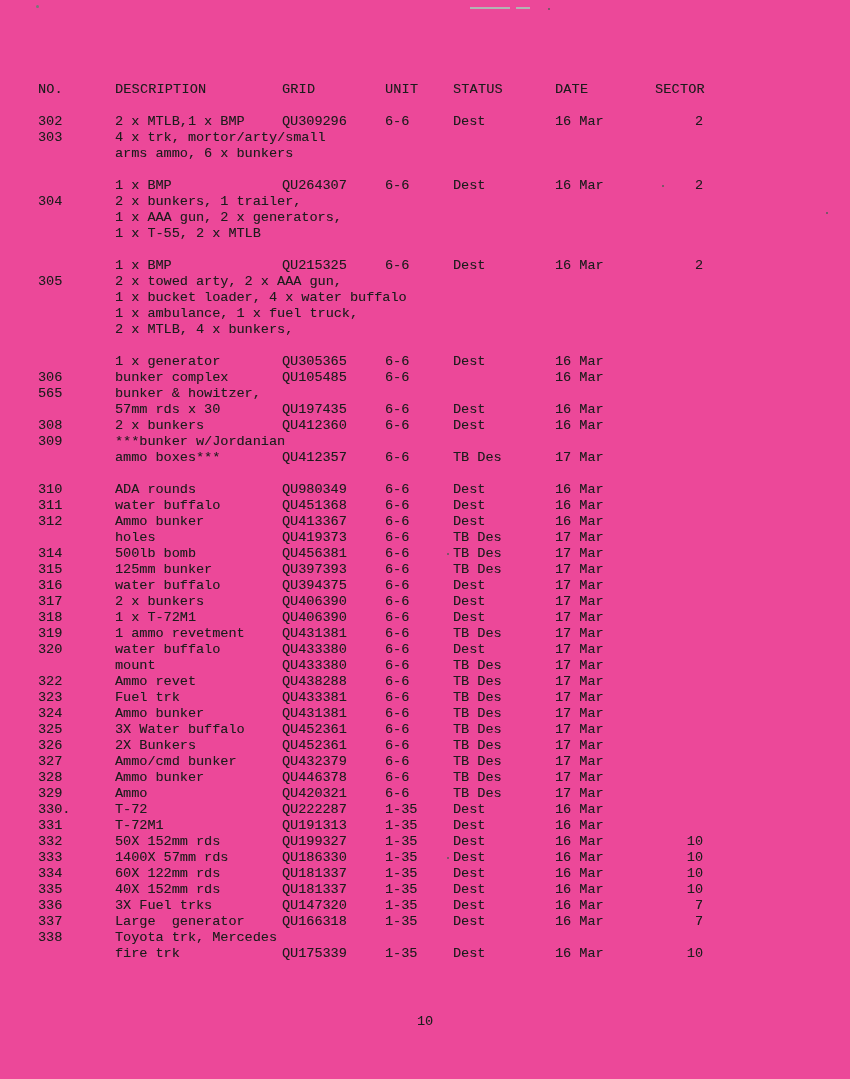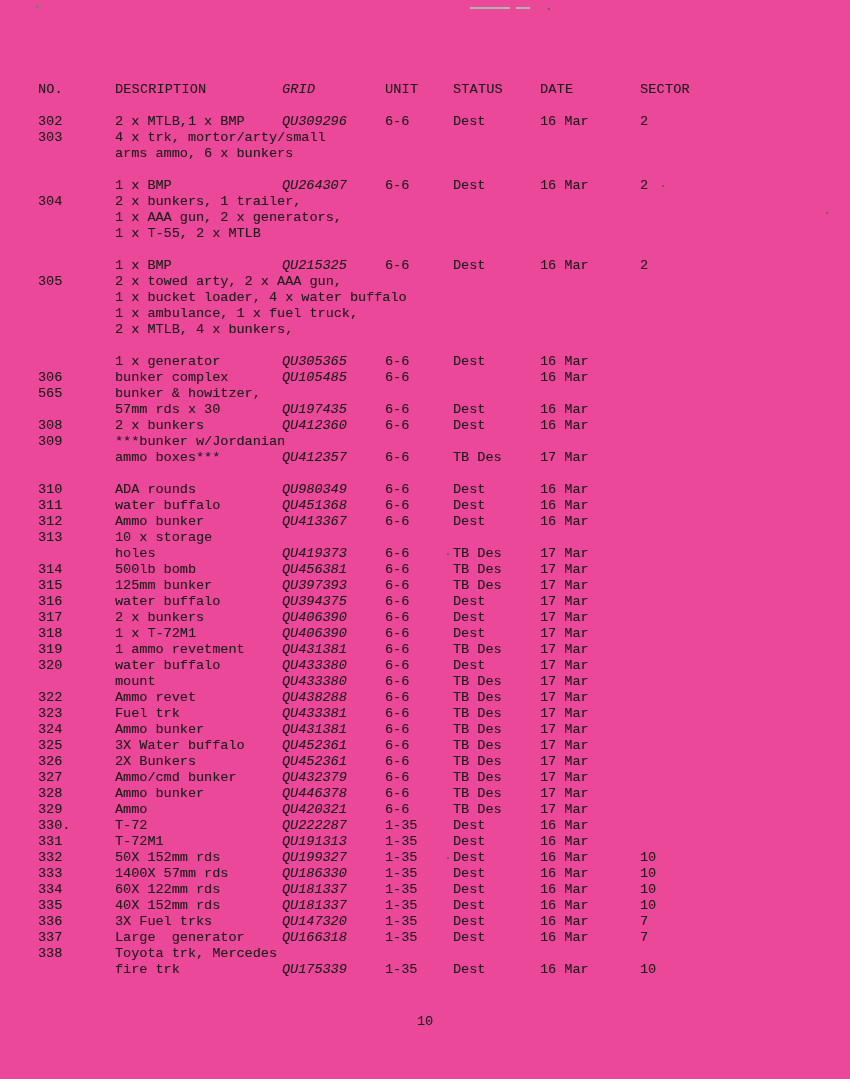--- a/index.html
+++ b/index.html
@@ -11,25 +11,25 @@
     overflow:hidden;
     font-family:"Liberation Mono","DejaVu Sans Mono",monospace;
     font-size:13.5px;
     color:#1c1c1c;
     text-shadow:0.2px 0.2px 0 rgba(30,30,30,0.35);
   }
   .doc { position:absolute; left:38px; top:82px; width:760px; }
   .line { display:flex; height:16px; line-height:16px; white-space:pre; }
   .col-no     { width:77px;  flex:none; }
   .col-desc   { width:167px; flex:none; }
-  .col-grid   { width:103px; flex:none;font-style:italic; }
+  .col-grid   { width:103px; flex:none; }
   .col-unit   { width:68px;  flex:none; }
   .col-status { width:87px;  flex:none; }
-  .col-date   { width:100px; flex:none; }
-  .col-sector { width:48px;  flex:none; }
+  .col-date   { width:100px; flex:none;margin-left:15px; }
+  .col-sector { width:48px;  flex:none; text-align:right; }
   .header-line span { letter-spacing:0.2px; }
   .footer {
     position:absolute; top:1014px; left:0; width:850px;
     text-align:center;
   }
   
   .artifact { position:absolute; pointer-events:none; }
   .dash { height:2px; background:#b3b3b3; }
   .speck { border-radius:50%; background:#5a5a5a; }
 </style>
@@ -81,21 +81,20 @@
         <div class="line"><span class="col-no">306</span><span class="col-desc">bunker complex</span><span class="col-grid">QU105485</span><span class="col-unit">6-6</span><span class="col-status"></span><span class="col-date">16 Mar</span><span class="col-sector"></span></div>
         <div class="line"><span class="col-no">565</span><span class="col-desc">bunker &amp; howitzer,</span><span class="col-grid"></span><span class="col-unit"></span><span class="col-status"></span><span class="col-date"></span><span class="col-sector"></span></div>
         <div class="line"><span class="col-no"></span><span class="col-desc">57mm rds x 30</span><span class="col-grid">QU197435</span><span class="col-unit">6-6</span><span class="col-status">Dest</span><span class="col-date">16 Mar</span><span class="col-sector"></span></div>
         <div class="line"><span class="col-no">308</span><span class="col-desc">2 x bunkers</span><span class="col-grid">QU412360</span><span class="col-unit">6-6</span><span class="col-status">Dest</span><span class="col-date">16 Mar</span><span class="col-sector"></span></div>
         <div class="line"><span class="col-no">309</span><span class="col-desc">***bunker w/Jordanian</span><span class="col-grid"></span><span class="col-unit"></span><span class="col-status"></span><span class="col-date"></span><span class="col-sector"></span></div>
         <div class="line"><span class="col-no"></span><span class="col-desc">ammo boxes***</span><span class="col-grid">QU412357</span><span class="col-unit">6-6</span><span class="col-status">TB Des</span><span class="col-date">17 Mar</span><span class="col-sector"></span></div>
         <div class="line"></div>
         <div class="line"><span class="col-no">310</span><span class="col-desc">ADA rounds</span><span class="col-grid">QU980349</span><span class="col-unit">6-6</span><span class="col-status">Dest</span><span class="col-date">16 Mar</span><span class="col-sector"></span></div>
         <div class="line"><span class="col-no">311</span><span class="col-desc">water buffalo</span><span class="col-grid">QU451368</span><span class="col-unit">6-6</span><span class="col-status">Dest</span><span class="col-date">16 Mar</span><span class="col-sector"></span></div>
         <div class="line"><span class="col-no">312</span><span class="col-desc">Ammo bunker</span><span class="col-grid">QU413367</span><span class="col-unit">6-6</span><span class="col-status">Dest</span><span class="col-date">16 Mar</span><span class="col-sector"></span></div>
-        <div class="line"><span class="col-no">313</span><span class="col-desc">10 x storage</span><span class="col-grid"></span><span class="col-unit"></span><span class="col-status"></span><span class="col-date"></span><span class="col-sector"></span></div>
         <div class="line"><span class="col-no"></span><span class="col-desc">holes</span><span class="col-grid">QU419373</span><span class="col-unit">6-6</span><span class="col-status">TB Des</span><span class="col-date">17 Mar</span><span class="col-sector"></span></div>
         <div class="line"><span class="col-no">314</span><span class="col-desc">500lb bomb</span><span class="col-grid">QU456381</span><span class="col-unit">6-6</span><span class="col-status">TB Des</span><span class="col-date">17 Mar</span><span class="col-sector"></span></div>
         <div class="line"><span class="col-no">315</span><span class="col-desc">125mm bunker</span><span class="col-grid">QU397393</span><span class="col-unit">6-6</span><span class="col-status">TB Des</span><span class="col-date">17 Mar</span><span class="col-sector"></span></div>
         <div class="line"><span class="col-no">316</span><span class="col-desc">water buffalo</span><span class="col-grid">QU394375</span><span class="col-unit">6-6</span><span class="col-status">Dest</span><span class="col-date">17 Mar</span><span class="col-sector"></span></div>
         <div class="line"><span class="col-no">317</span><span class="col-desc">2 x bunkers</span><span class="col-grid">QU406390</span><span class="col-unit">6-6</span><span class="col-status">Dest</span><span class="col-date">17 Mar</span><span class="col-sector"></span></div>
         <div class="line"><span class="col-no">318</span><span class="col-desc">1 x T-72M1</span><span class="col-grid">QU406390</span><span class="col-unit">6-6</span><span class="col-status">Dest</span><span class="col-date">17 Mar</span><span class="col-sector"></span></div>
         <div class="line"><span class="col-no">319</span><span class="col-desc">1 ammo revetment</span><span class="col-grid">QU431381</span><span class="col-unit">6-6</span><span class="col-status">TB Des</span><span class="col-date">17 Mar</span><span class="col-sector"></span></div>
         <div class="line"><span class="col-no">320</span><span class="col-desc">water buffalo</span><span class="col-grid">QU433380</span><span class="col-unit">6-6</span><span class="col-status">Dest</span><span class="col-date">17 Mar</span><span class="col-sector"></span></div>
         <div class="line"><span class="col-no"></span><span class="col-desc">mount</span><span class="col-grid">QU433380</span><span class="col-unit">6-6</span><span class="col-status">TB Des</span><span class="col-date">17 Mar</span><span class="col-sector"></span></div>
         <div class="line"><span class="col-no">322</span><span class="col-desc">Ammo revet</span><span class="col-grid">QU438288</span><span class="col-unit">6-6</span><span class="col-status">TB Des</span><span class="col-date">17 Mar</span><span class="col-sector"></span></div>

